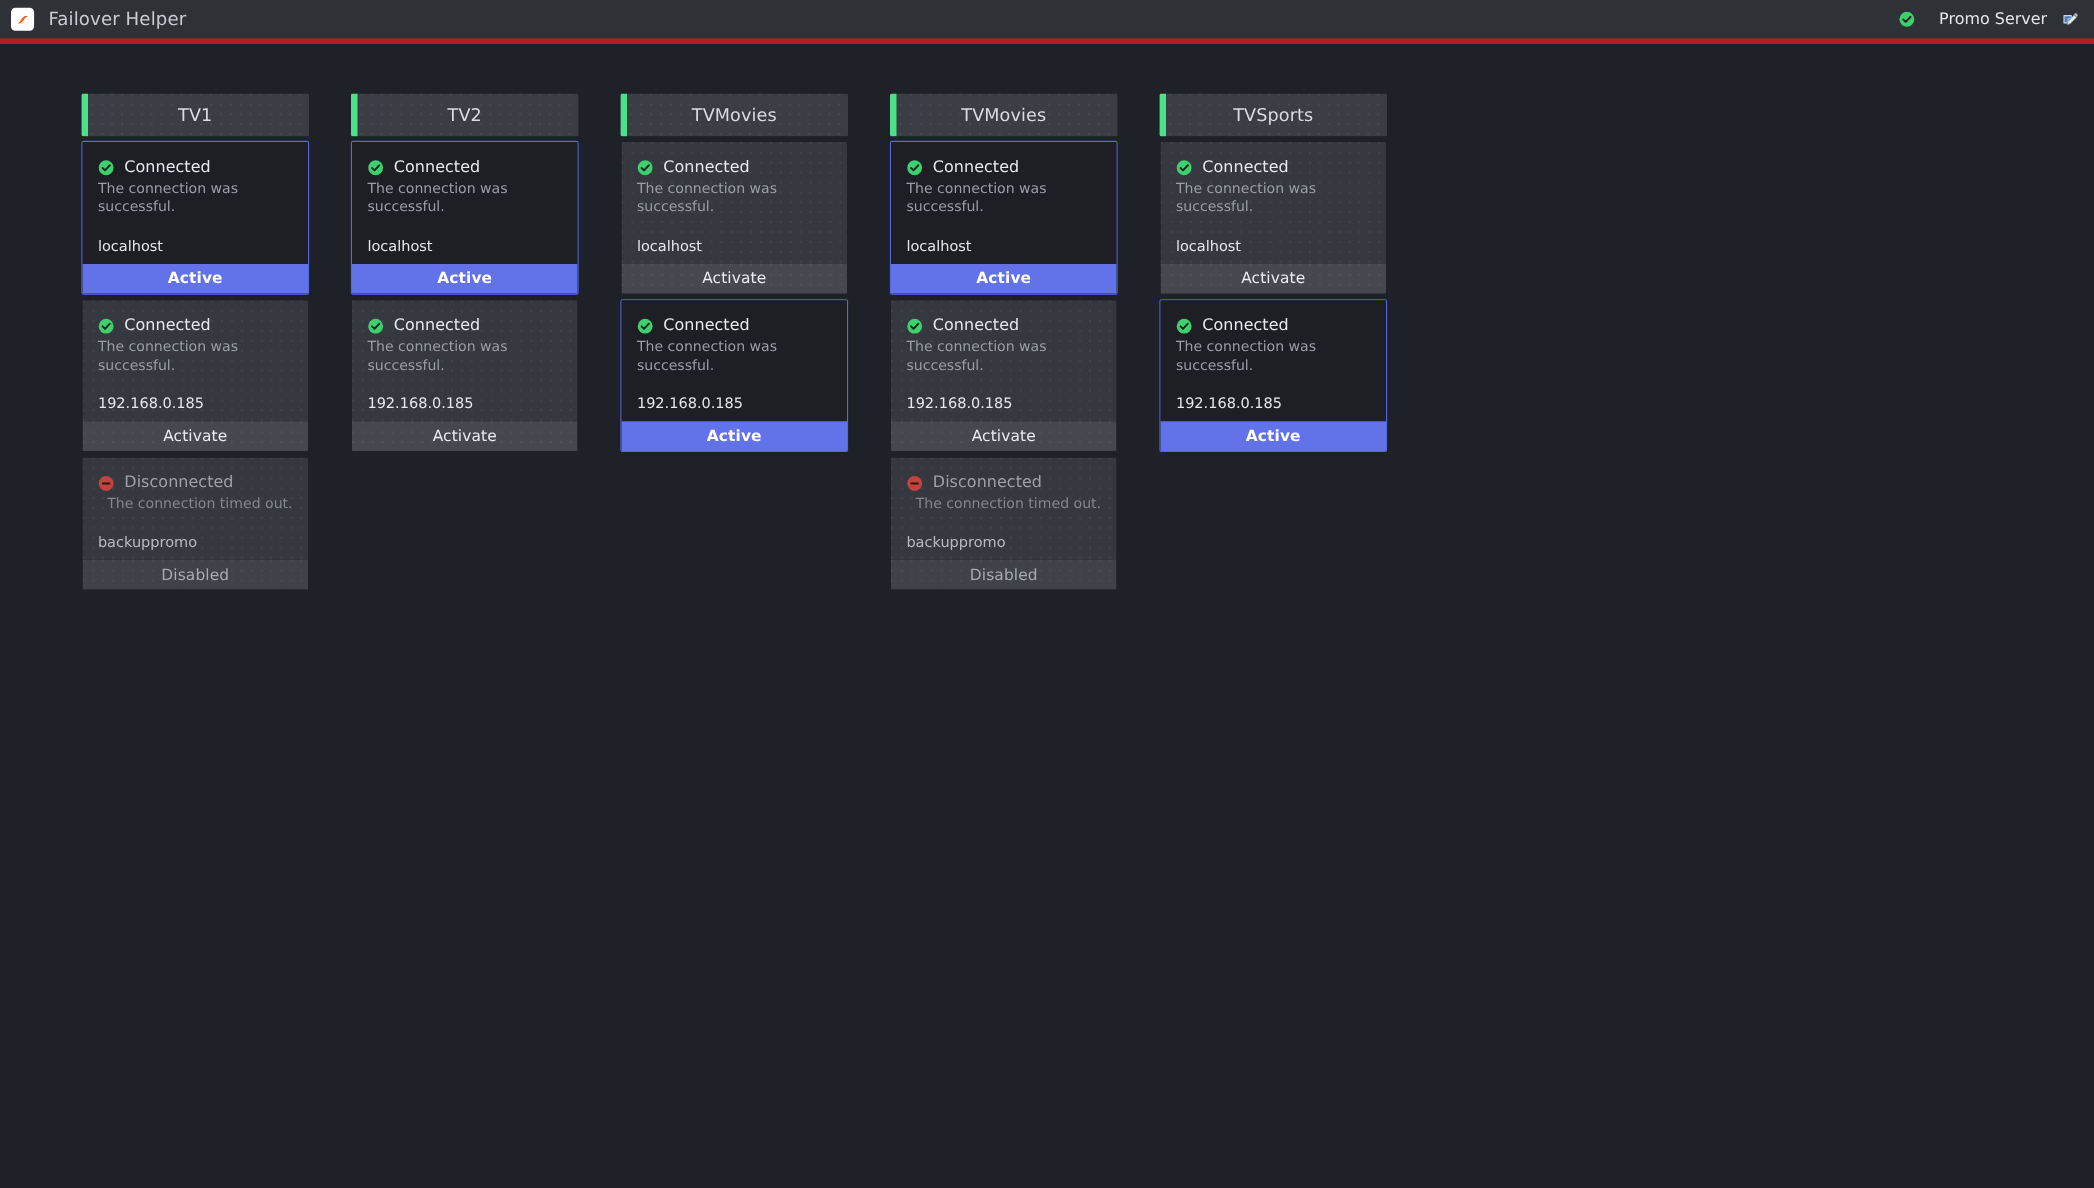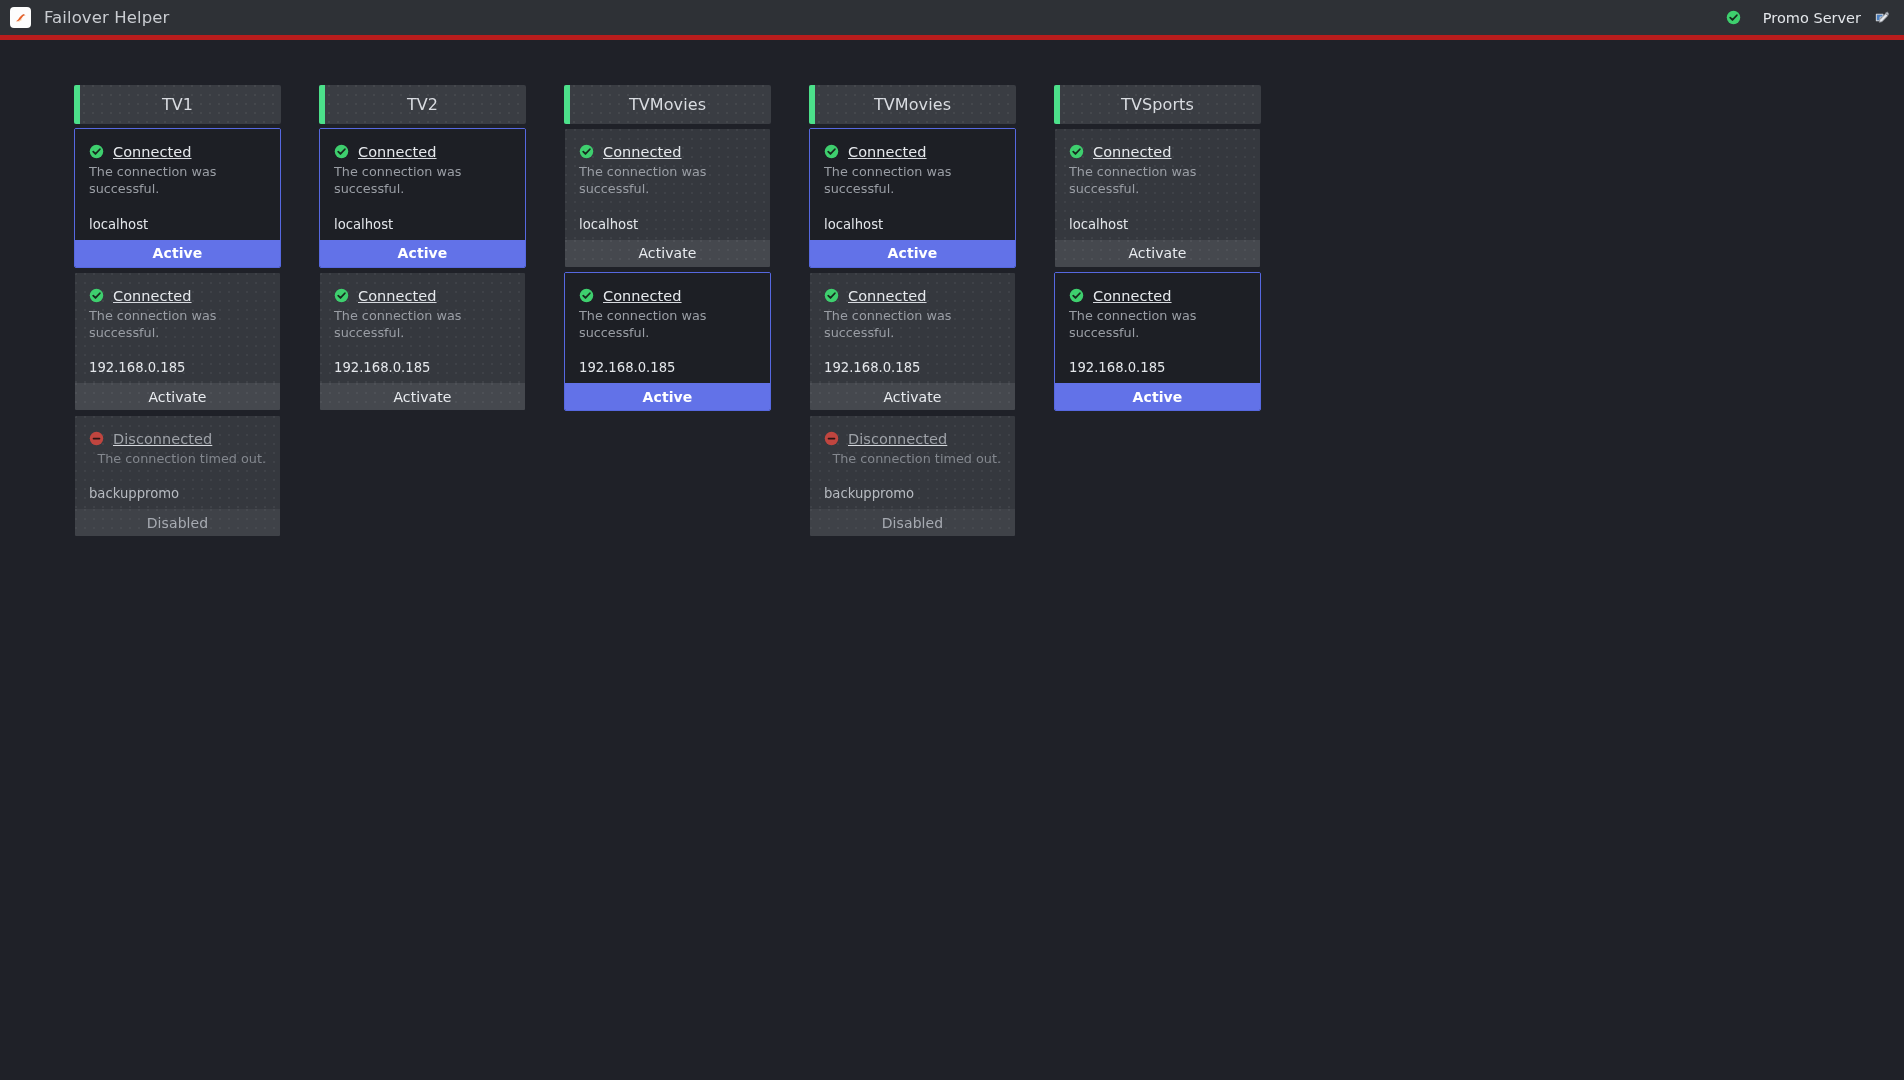--- a/index.html
+++ b/index.html
@@ -137,24 +137,23 @@
     display: flex;
     flex-direction: column;
   }
 
   .card.selected .card-body {
     background: #1d1f25;
   }
 
   .status-row {
     display: flex;
-    align-items: flex-start;
+    align-items: flex-end;
     gap: 9px;
     margin-bottom: 3px;
-    text-decoration: underline;
   }
 
   .status-icon {
     width: 15px;
     height: 15px;
     flex: 0 0 auto;
     display: block;
   }
 
   .status-label {

